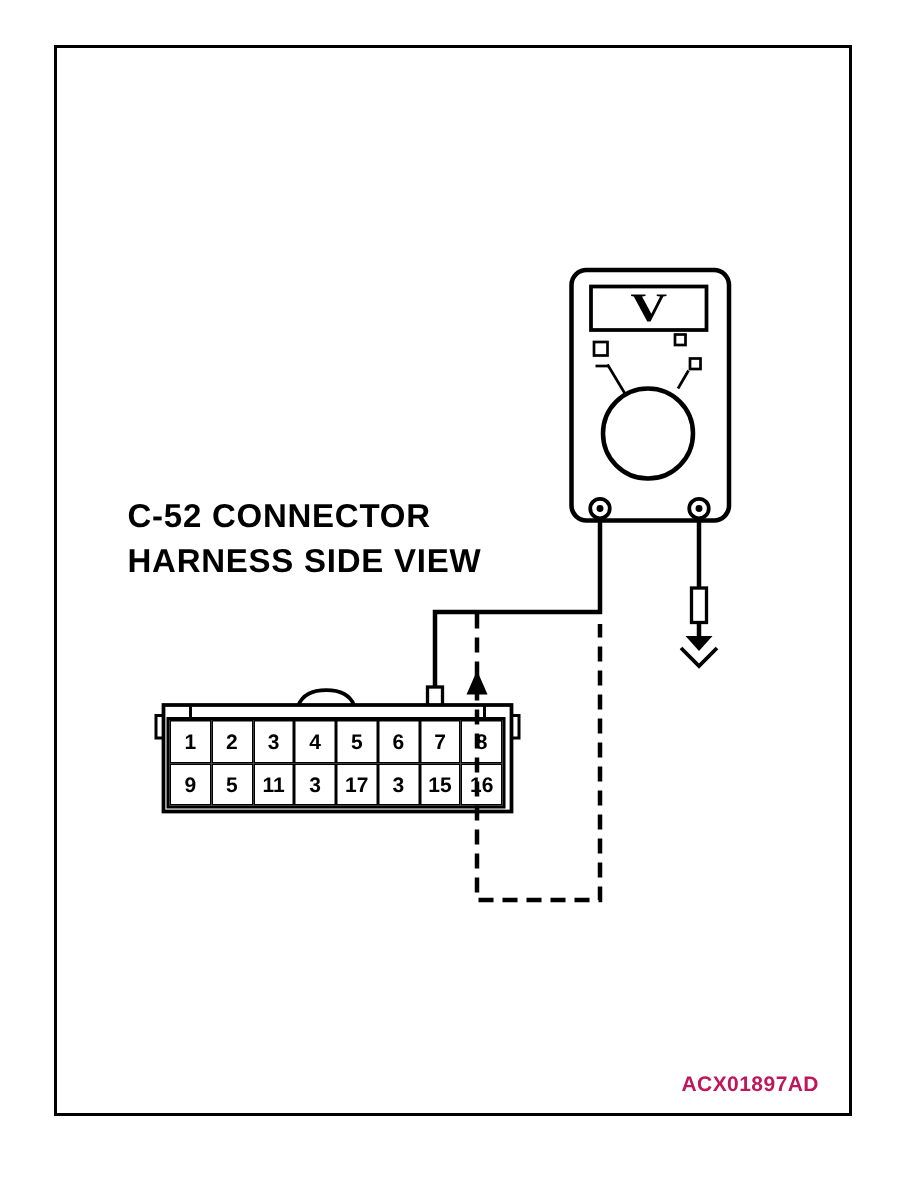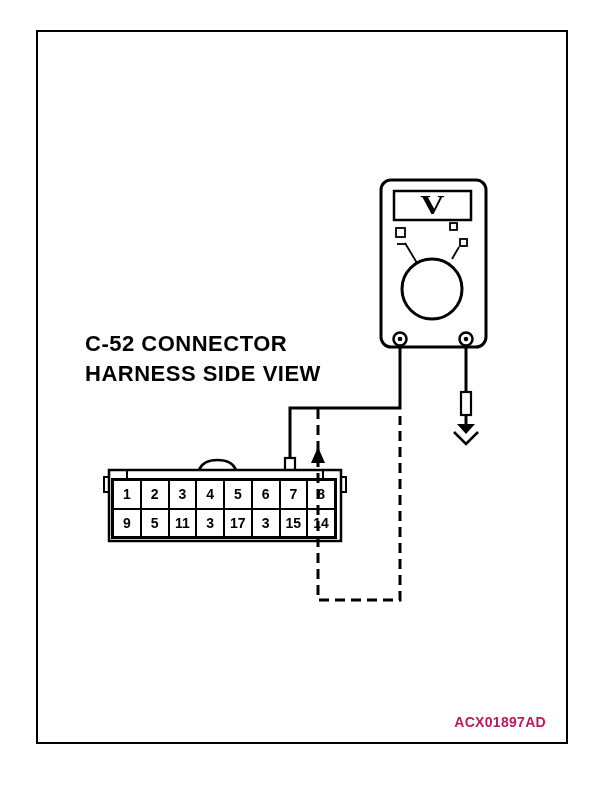--- a/index.html
+++ b/index.html
@@ -160,18 +160,18 @@
     <div class="pin-cell">6</div>
     <div class="pin-cell">7</div>
     <div class="pin-cell">8</div>
     <div class="pin-cell">9</div>
     <div class="pin-cell">5</div>
     <div class="pin-cell">11</div>
     <div class="pin-cell">3</div>
     <div class="pin-cell">17</div>
     <div class="pin-cell">3</div>
     <div class="pin-cell">15</div>
-    <div class="pin-cell">14</div>
+    <div class="pin-cell">16</div>
   </div>
 
   <div id="figure-code">ACX01897AD</div>
 
 </div>
 
 </body></html>

